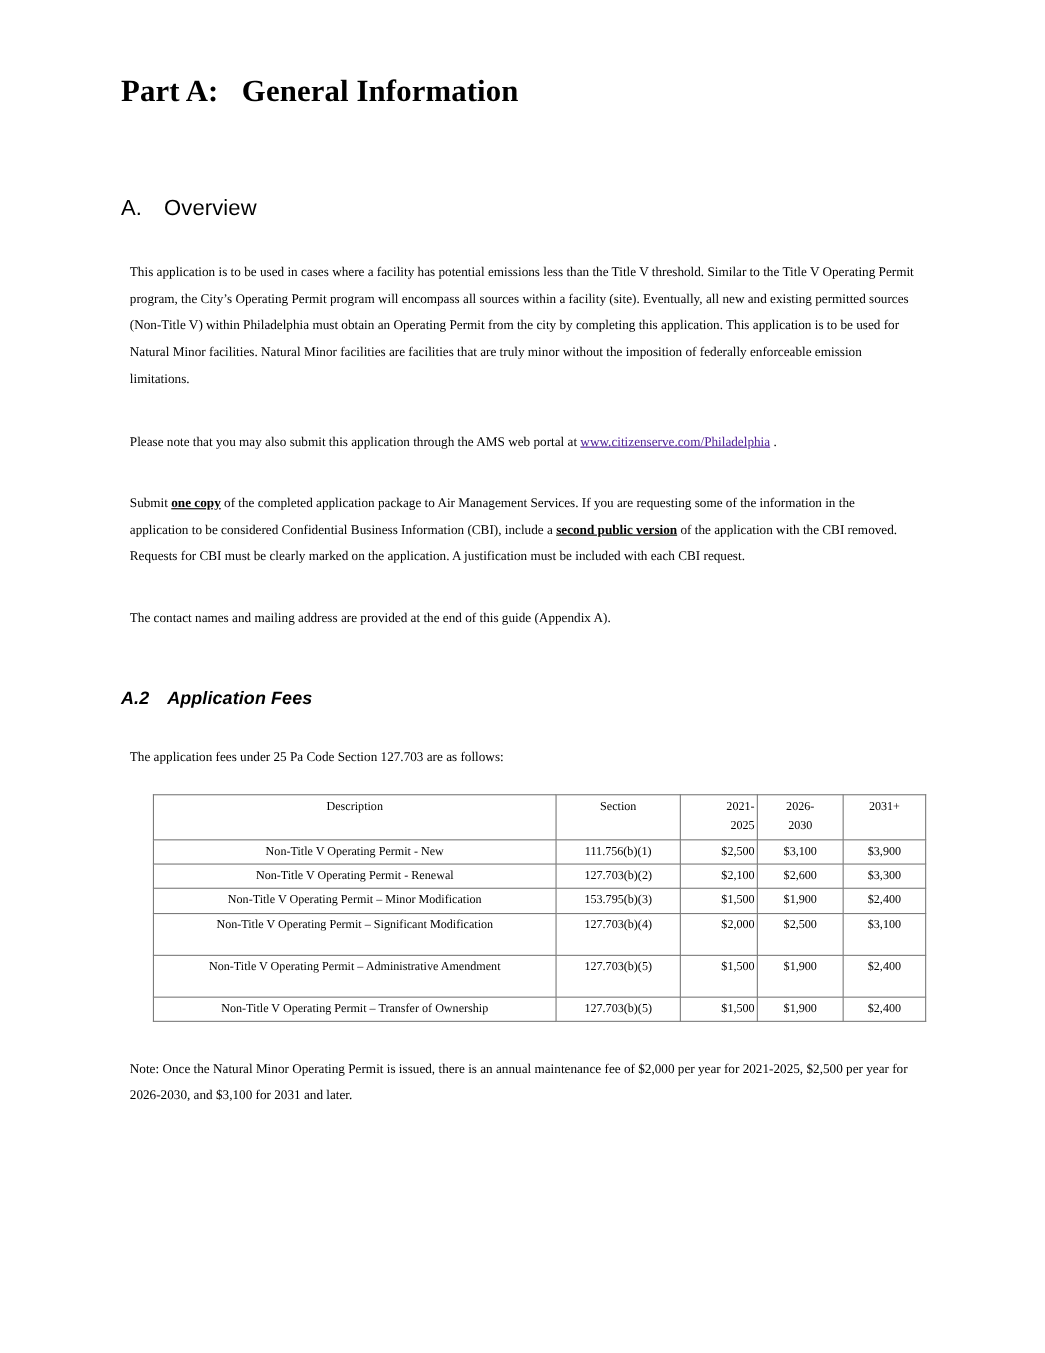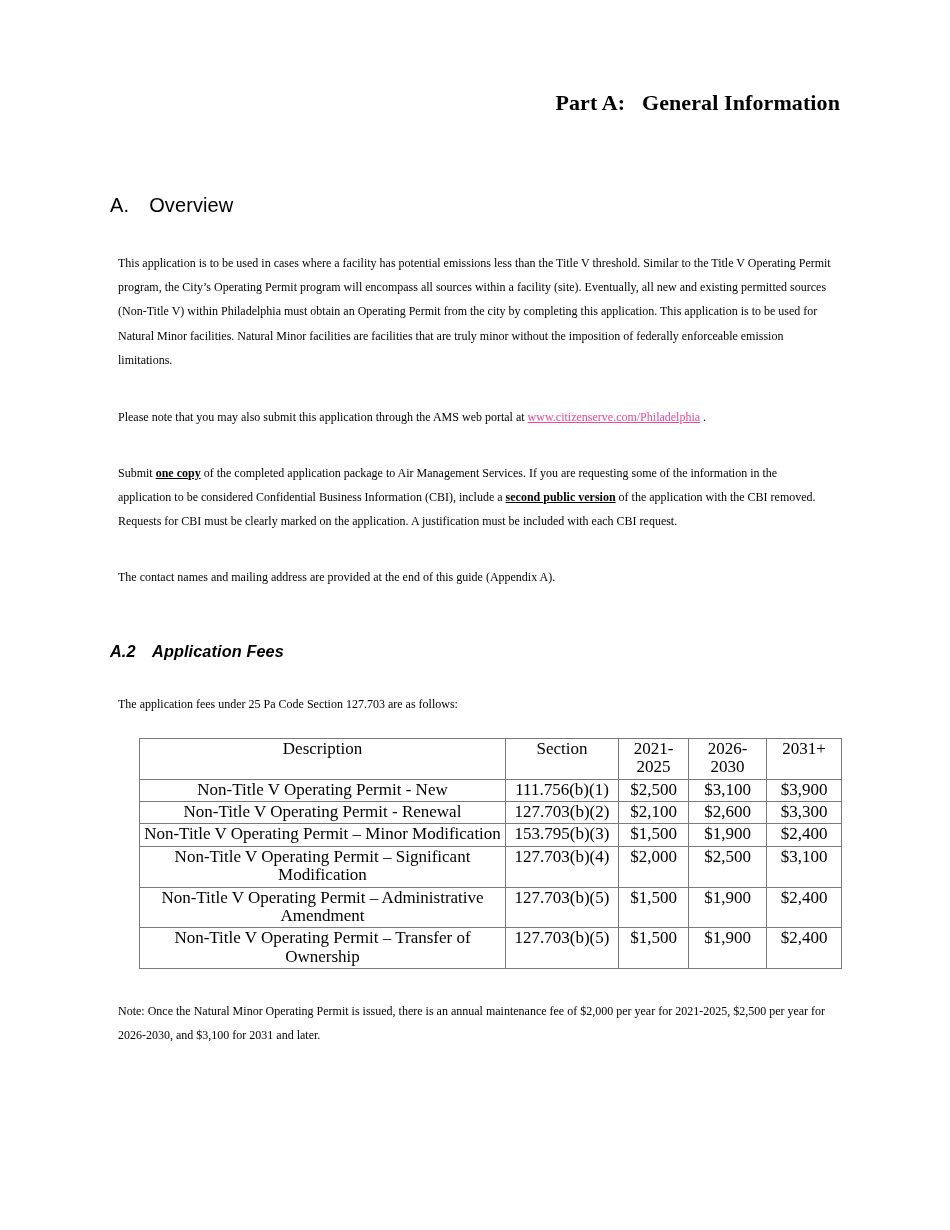--- a/index.html
+++ b/index.html
@@ -26,27 +26,27 @@
 
   .content {
     position: absolute;
     left: 110px;
     top: 0;
     width: 730px;
   }
 
   
   .doc-title {
-    text-align: right;
+    text-align: left;
     font-family: "Liberation Serif", "DejaVu Serif", serif;
     font-weight: bold;
-    font-size: 22px;
+    font-size: 28px;
     letter-spacing: 0.1px;
     margin: 0;
-    padding-top: 90px;
+    padding-top: 68px;
     white-space: pre;
   }
 
   
   .h-a {
     font-family: "Liberation Sans", "DejaVu Sans", sans-serif;
     font-weight: normal;
     font-size: 20px;
     margin: 0;
     padding-top: 78px;
@@ -80,45 +80,45 @@
   p.p-contact { padding-top: 24px; }
   p.p-fees    { padding-top: 23px; }
   p.p-note    { padding-top: 22px; }
 
   .bu {
     font-weight: bold;
     text-decoration: underline;
   }
 
   a.extlink, .extlink {
-    color: #ec4899;
+    color: #4c1d95;
   }
 
   
   .table-wrap {
     padding-top: 14px;
     padding-left: 29px;
   }
   table.fees {
     border-collapse: collapse;
     width: 677px;
     table-layout: fixed;
-    font-size: 17px;
+    font-size: 11px;
     line-height: 18.4px;
   }
   table.fees td, table.fees th {
     border: 1px solid #7a7a7a;
     text-align: center;
     vertical-align: top;
     font-weight: normal;
     padding: 1px 2px 2px 2px;
   }
   table.fees .c-desc    { width: 361px; }
   table.fees .c-section { width: 108px; }
-  table.fees .c-y1      { width: 65px; }
+  table.fees .c-y1      { width: 65px; text-align: right; }
   table.fees .c-y2      { width: 73px; }
   table.fees .c-y3      { width: 70px; text-align: center; }
 
   table.fees thead td { height: 34px; }
   table.fees tbody td { height: 16px; }
   table.fees tbody tr.tall td { height: 34px; }
 
   
   .footer {
     position: absolute;

